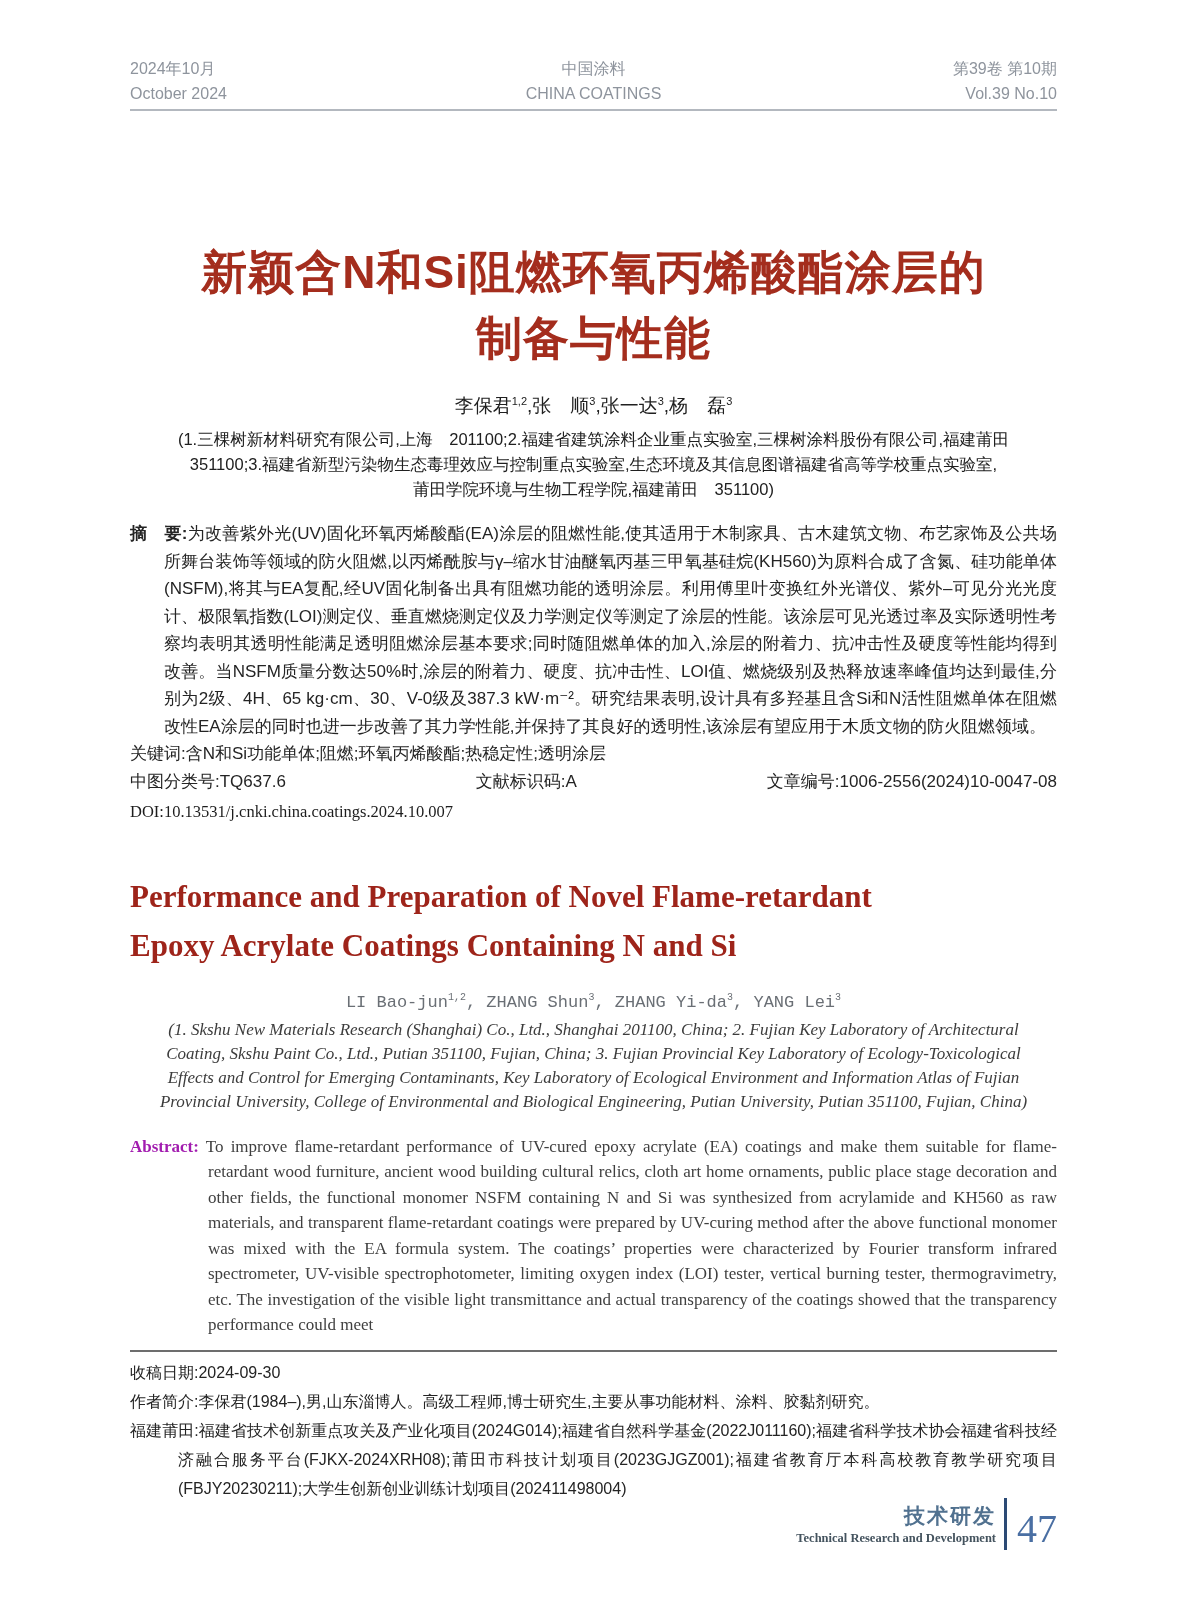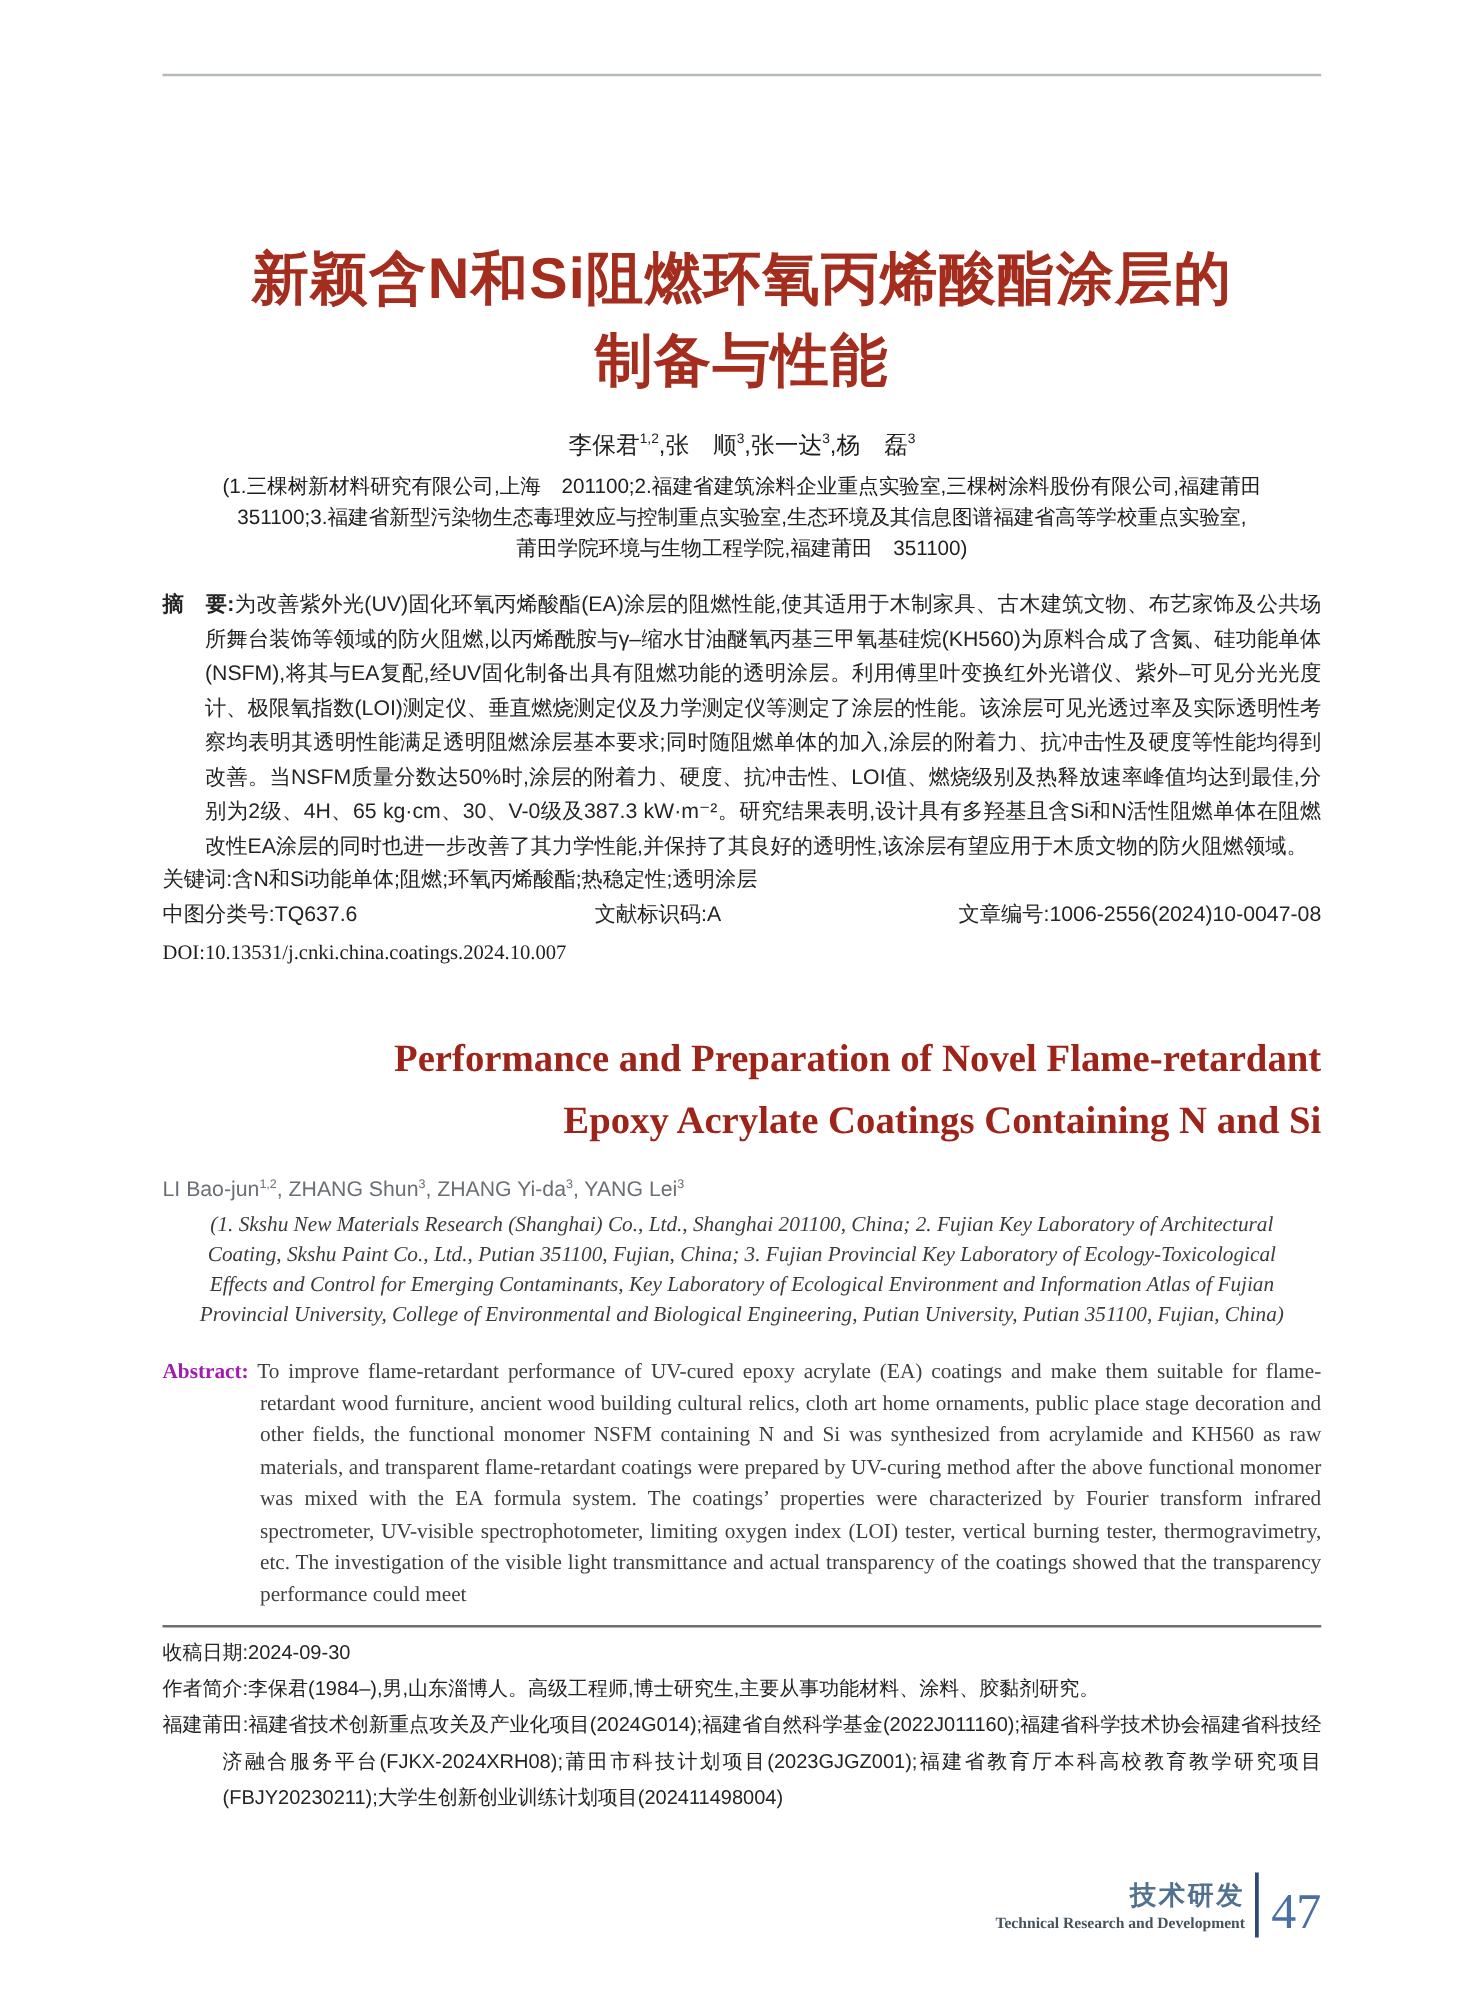--- a/index.html
+++ b/index.html
@@ -23,23 +23,23 @@
 
   
   .cn-abstract{margin:18px 0 0 0;font-size:17px;line-height:27.5px;text-align:justify;
                padding-left:34px;text-indent:-34px;}
   .lbl{font-weight:bold;}
   .cn-keywords{margin:0;font-size:17px;line-height:28px;}
   .meta-row{display:flex;justify-content:space-between;font-size:17px;line-height:28px;margin:0;}
   .doi{font-family:"Liberation Serif","DejaVu Serif",serif;font-size:16.5px;margin:6px 0 0 0;color:#1d1d1d;}
 
   
-  .en-title{margin:50px 0 0 0;text-align:right;color:#9E241A;font-family:"Liberation Serif","DejaVu Serif",serif;
+  .en-title{margin:50px 0 0 0;text-align:left;color:#9E241A;font-family:"Liberation Serif","DejaVu Serif",serif;
             font-size:31px;line-height:49px;font-weight:bold;}
-  .en-authors{margin-top:22px;font-size:17px;color:#6a6f75;}
+  .en-authors{margin-top:22px;text-align:center;font-size:17px;color:#6a6f75;font-family:Liberation Mono, monospace;}
   .en-authors sup{font-size:10px;}
   .en-affil{margin-top:6px;text-align:center;font-family:"Liberation Serif","DejaVu Serif",serif;
             font-style:italic;font-size:17px;line-height:24px;color:#3c3c3c;}
   .en-abstract{margin:20px 0 0 0;font-family:"Liberation Serif","DejaVu Serif",serif;font-size:17px;
                line-height:25.5px;text-align:justify;color:#3f3f3f;padding-left:78px;text-indent:-78px;}
   .en-abstract .lbl{color:#a21caf;}
 
   
   .footnote-rule{border-top:2px solid #6d6d6d;margin-top:12px;}
   .footnotes{margin-top:6px;font-size:16px;line-height:29px;color:#242424;}
@@ -54,20 +54,34 @@
          color:#44535e;margin-top:1px;}
   .sm-bar{width:3px;height:52px;background:#2c4a75;margin:0 10px 0 8px;}
   .sm-page{font-size:40px;font-family:"Liberation Serif","DejaVu Serif",serif;color:#4a6fa3;padding-top:10px;}
 </style>
 </head>
 <body>
 
 <div class="page">
   <div class="inner">
 
+    <header class="journal-header">
+      <div class="jh-left">
+        <div>2024年10月</div>
+        <div>October 2024</div>
+      </div>
+      <div class="jh-center">
+        <div>中国涂料</div>
+        <div>CHINA COATINGS</div>
+      </div>
+      <div class="jh-right">
+        <div>第39卷 第10期</div>
+        <div>Vol.39 No.10</div>
+      </div>
+    </header>
     <div class="header-rule"></div>
 
     <h1 class="cn-title">
       <span>新颖含N和Si阻燃环氧丙烯酸酯涂层的</span><br>
       <span>制备与性能</span>
     </h1>
 
     <div class="cn-authors">
       <span>李保君</span><sup>1,2</sup><span>,张　顺</span><sup>3</sup><span>,张一达</span><sup>3</sup><span>,杨　磊</span><sup>3</sup>
     </div>

